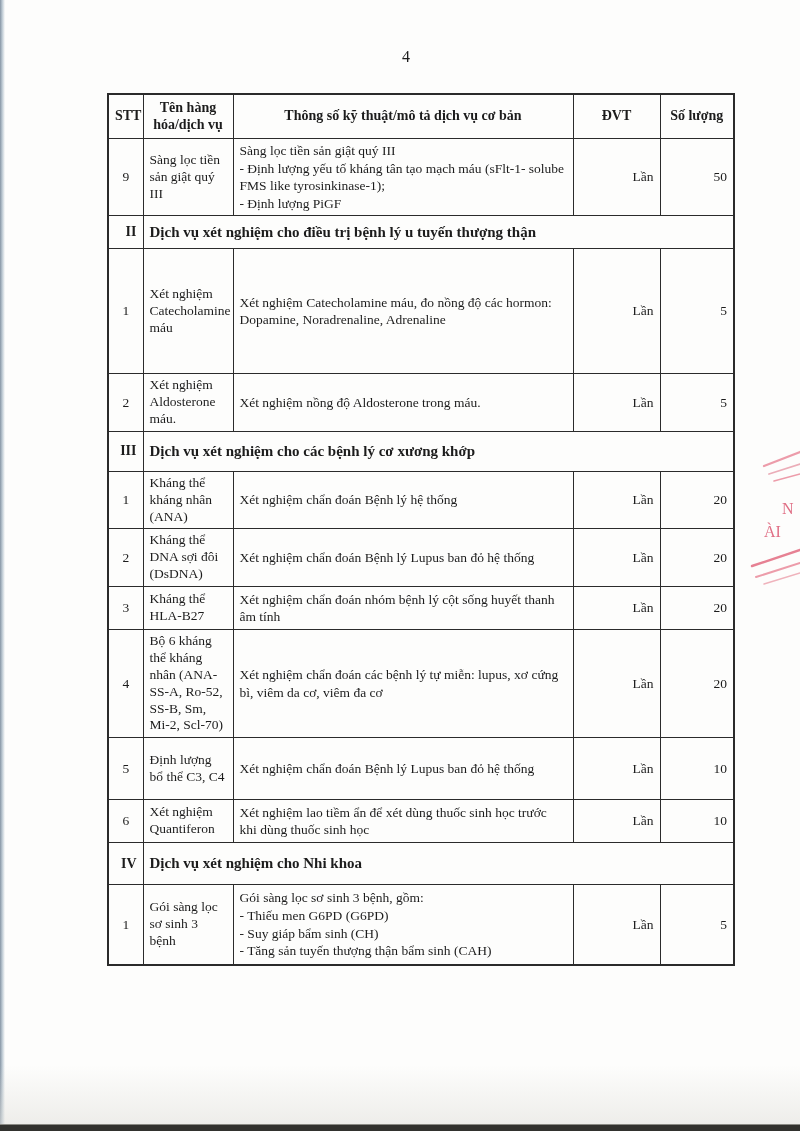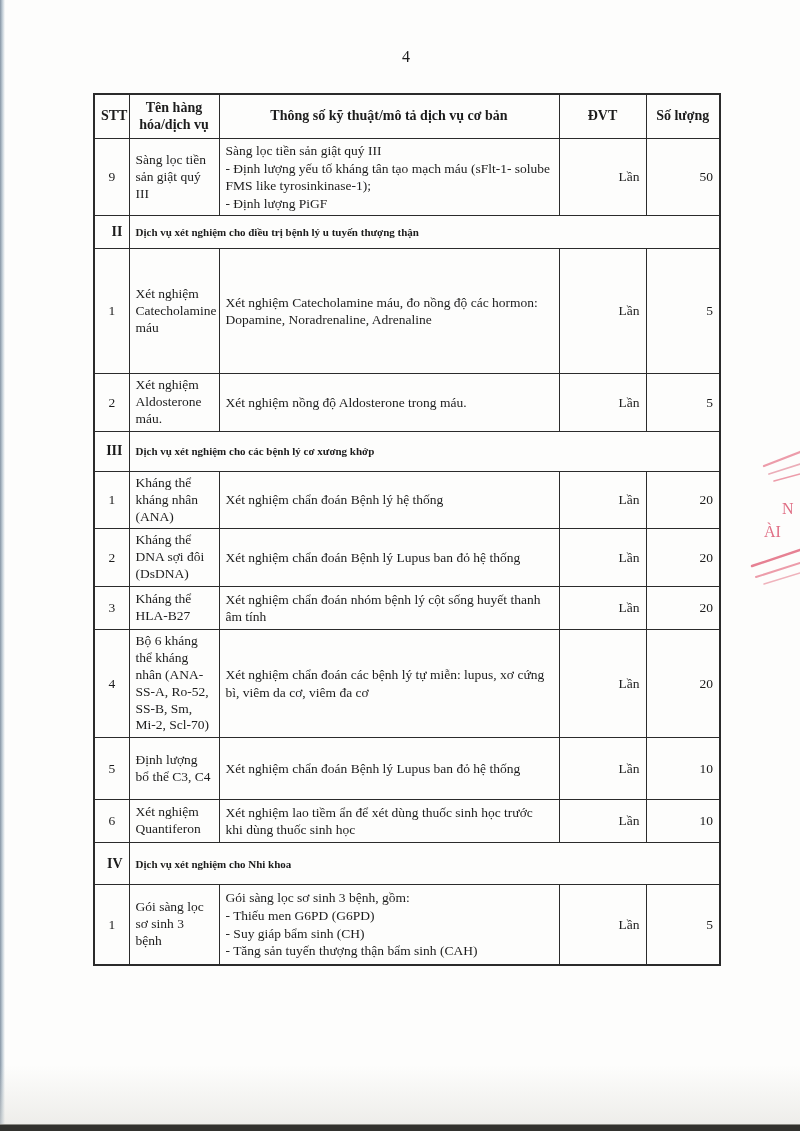--- a/index.html
+++ b/index.html
@@ -7,40 +7,40 @@
     width:800px;height:1131px;position:relative;overflow:hidden;
     background:#fdfdfc;
     font-family:"Liberation Serif","DejaVu Serif",serif;
     color:#1c1c1c;
   }
   .page-number{
     position:absolute;top:48px;left:93px;width:626px;
     text-align:center;font-size:16px;
   }
   table.svc{
-    position:absolute;left:93px;top:93px;width:626px;
+    position:absolute;left:107px;top:93px;width:626px;
     border-collapse:collapse;table-layout:fixed;
     border:2px solid #2b2b2b;
     font-size:13.5px;
   }
   table.svc th,table.svc td{
     border:1px solid #2b2b2b;
     padding:3px 6px;
     vertical-align:middle;
     overflow:hidden;
   }
   table.svc th{
     font-size:14px;font-weight:bold;text-align:center;
     height:37px;line-height:1.2;
   }
   td.c-stt{text-align:center;}
   td.c-name{text-align:left;line-height:1.25;padding-left:8px;}
   td.c-desc{text-align:left;line-height:1.3;white-space:pre-line;padding-left:9px;padding-right:8px;}
   td.c-unit,td.c-qty{text-align:right;}
-  td.c-section{font-weight:bold;font-size:11px;text-align:left;padding-left:12px;}
+  td.c-section{font-weight:bold;font-size:15px;text-align:left;padding-left:12px;}
   td.sec-stt{font-weight:bold;font-size:14px;text-align:right;}
   
   .stamp{position:absolute;top:440px;right:0;width:58px;height:160px;pointer-events:none;}
   
   .edge-left{
     position:absolute;left:0;top:0;width:5px;height:1131px;
     background:linear-gradient(to right,#5f7287 0%,#a9b9c6 45%,rgba(255,255,255,0) 100%);
     opacity:.75;
   }
   .edge-bottom-shade{

